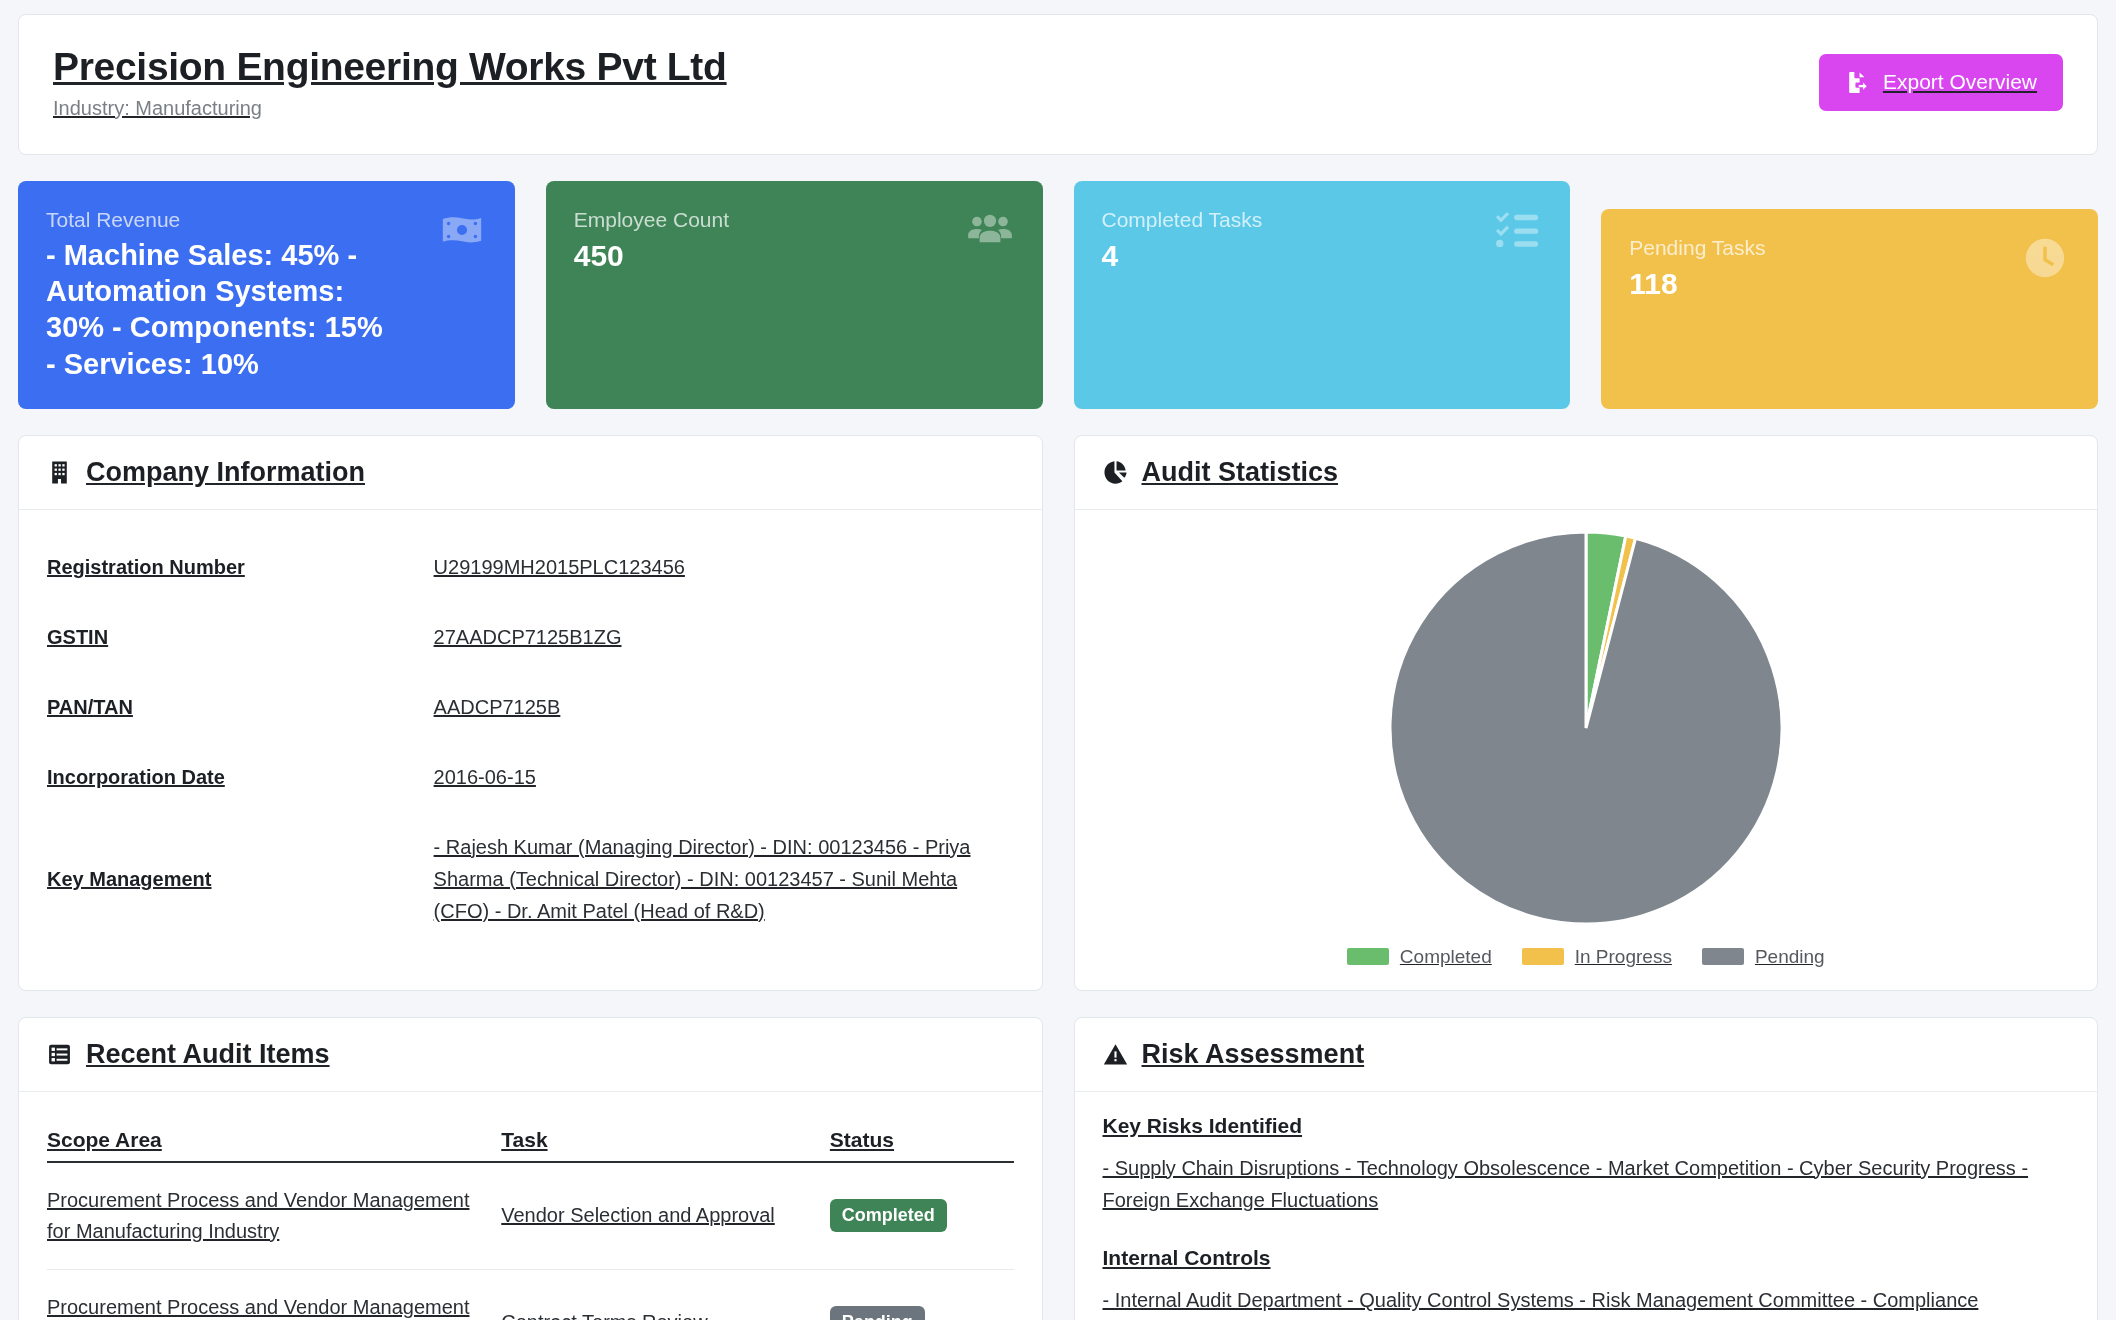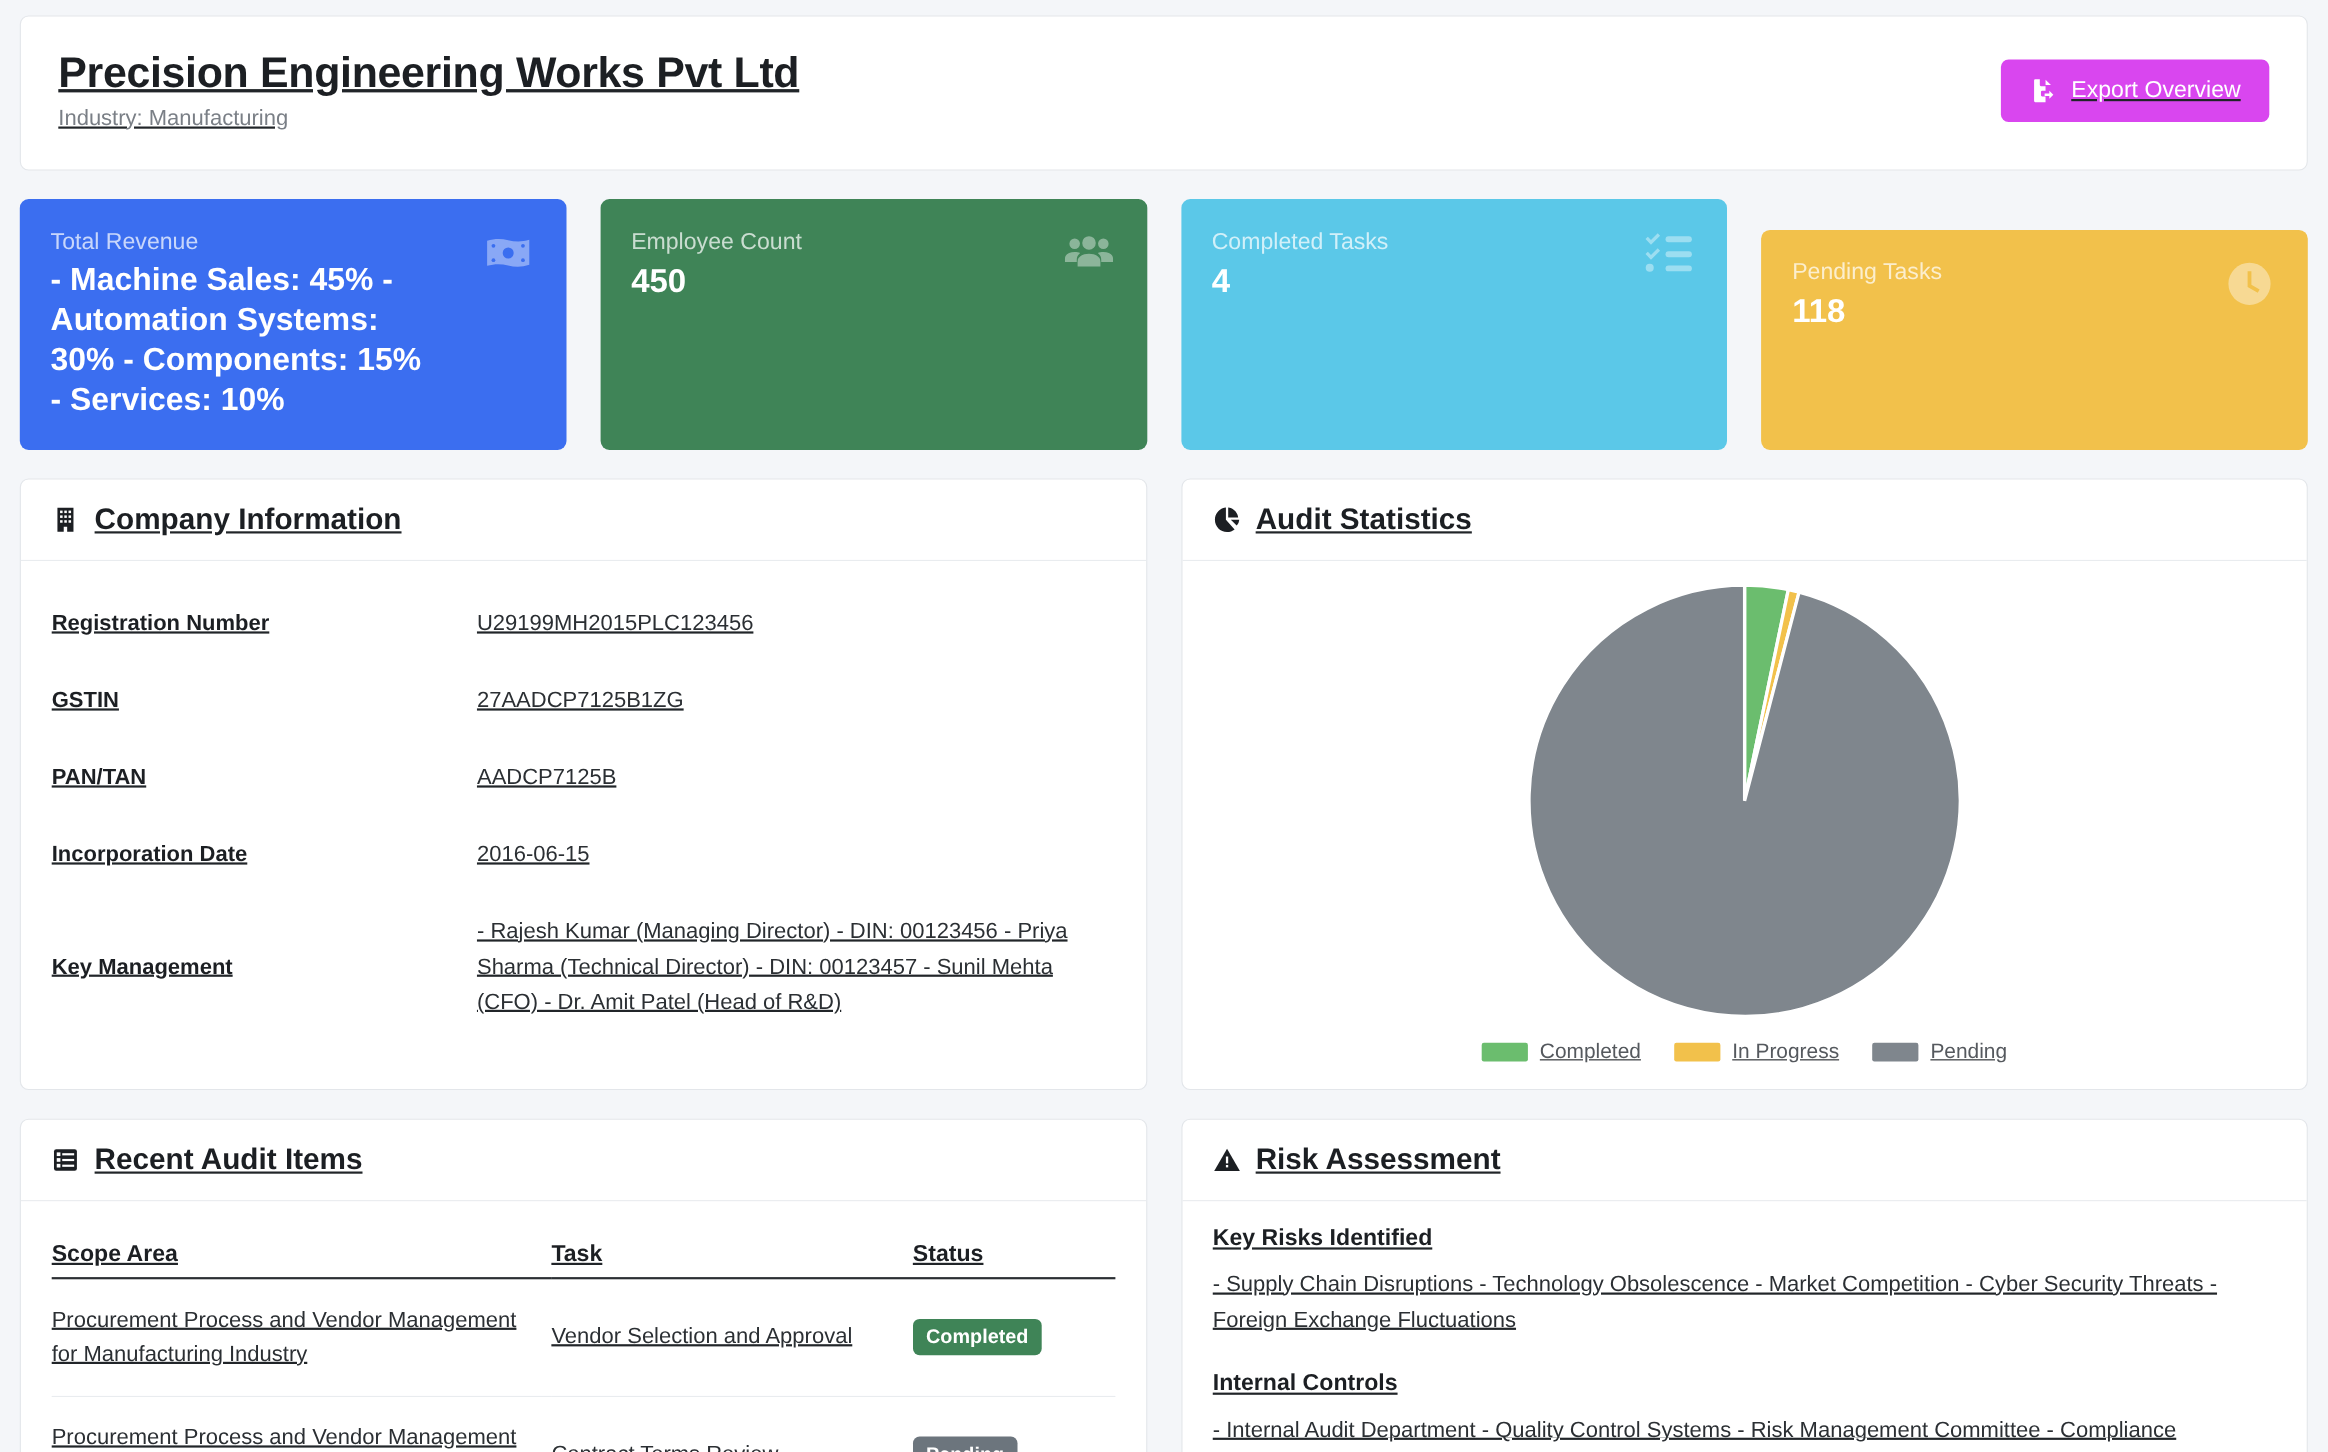--- a/index.html
+++ b/index.html
@@ -408,19 +408,19 @@
         <svg width="25" height="25" viewBox="0 0 24 24" fill="#1c1f23" aria-hidden="true">
           <path d="M12 2.2L23.2 21.6H0.8L12 2.2z"></path>
           <rect x="11" y="9" width="2" height="6" fill="#ffffff"></rect>
           <rect x="11" y="16.4" width="2" height="2.1" fill="#ffffff"></rect>
         </svg>
       </span>
       <span class="panel-title">Risk Assessment</span>
     </div>
     <div class="panel-body">
       <div class="risk-heading">Key Risks Identified</div>
-      <div class="risk-text">- Supply Chain Disruptions - Technology Obsolescence - Market Competition - Cyber Security Threats - Foreign Exchange Fluctuations</div>
+      <div class="risk-text">- Supply Chain Disruptions - Technology Obsolescence - Market Competition - Cyber Security Progress - Foreign Exchange Fluctuations</div>
       <div class="risk-heading">Internal Controls</div>
       <div class="risk-text">- Internal Audit Department - Quality Control Systems - Risk Management Committee - Compliance Monitoring - Regular Audits</div>
     </div>
   </div>
 
 </div>
 
 </body></html>

